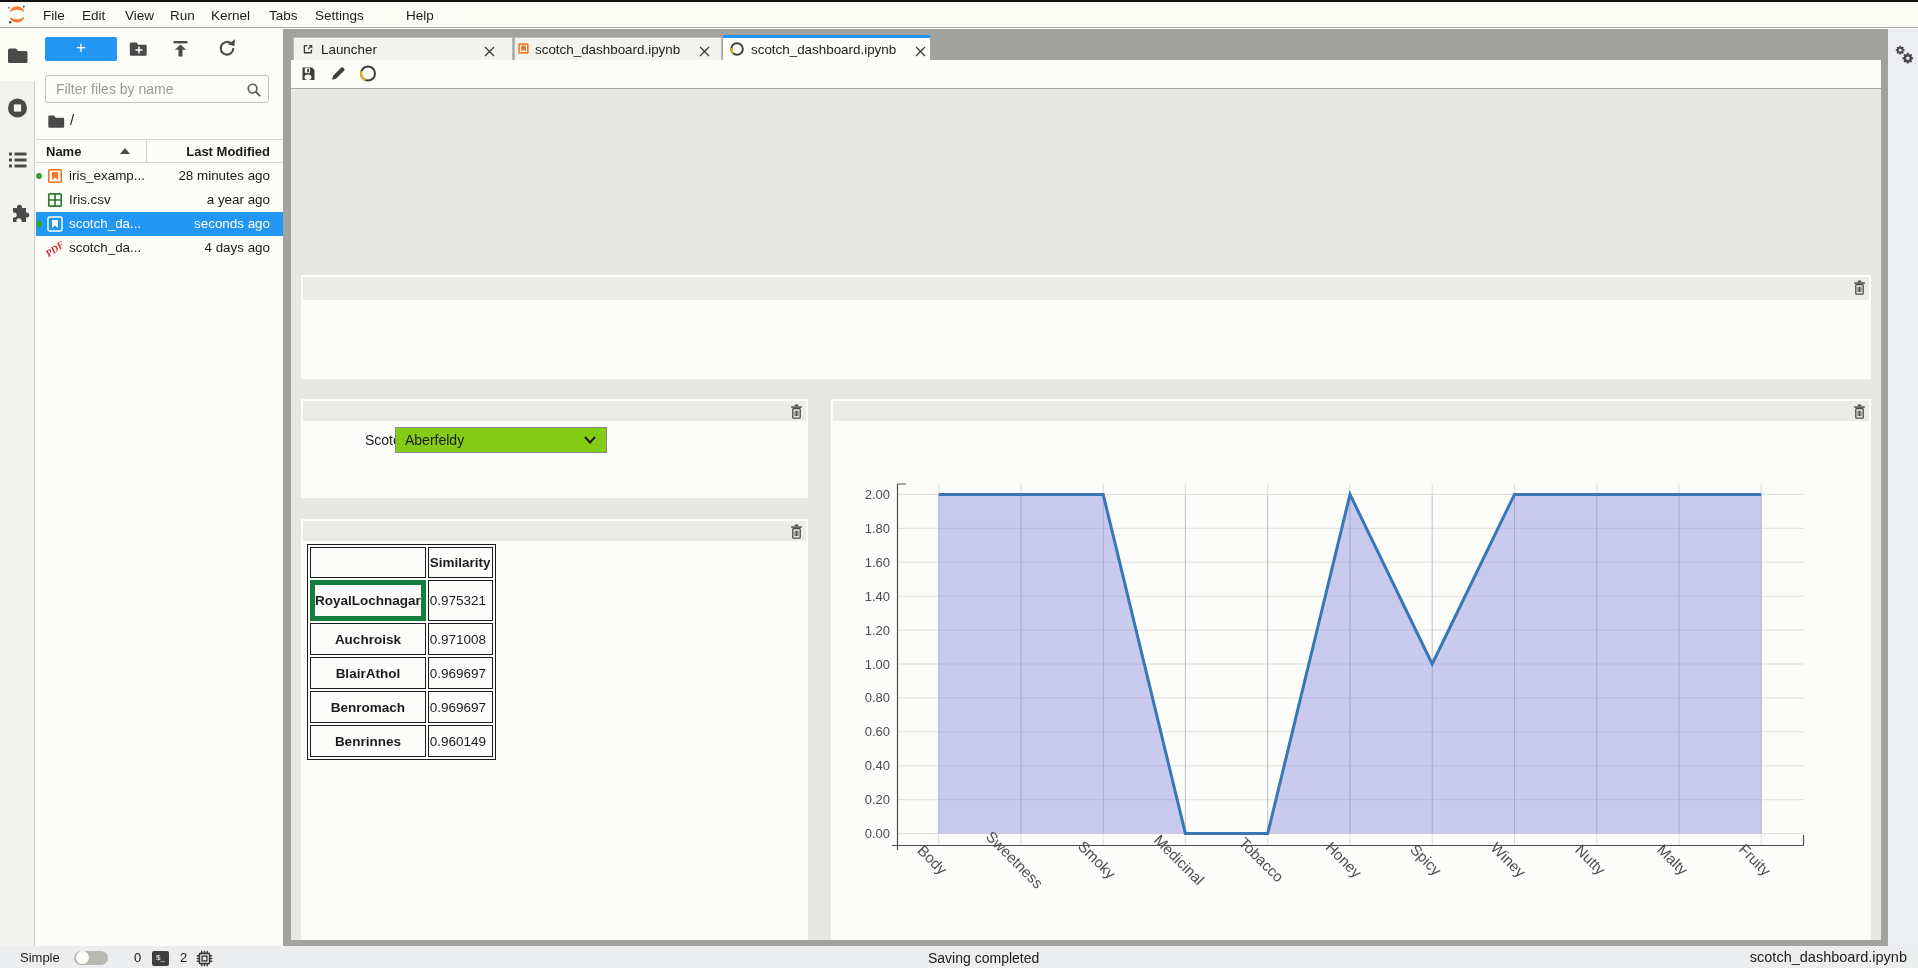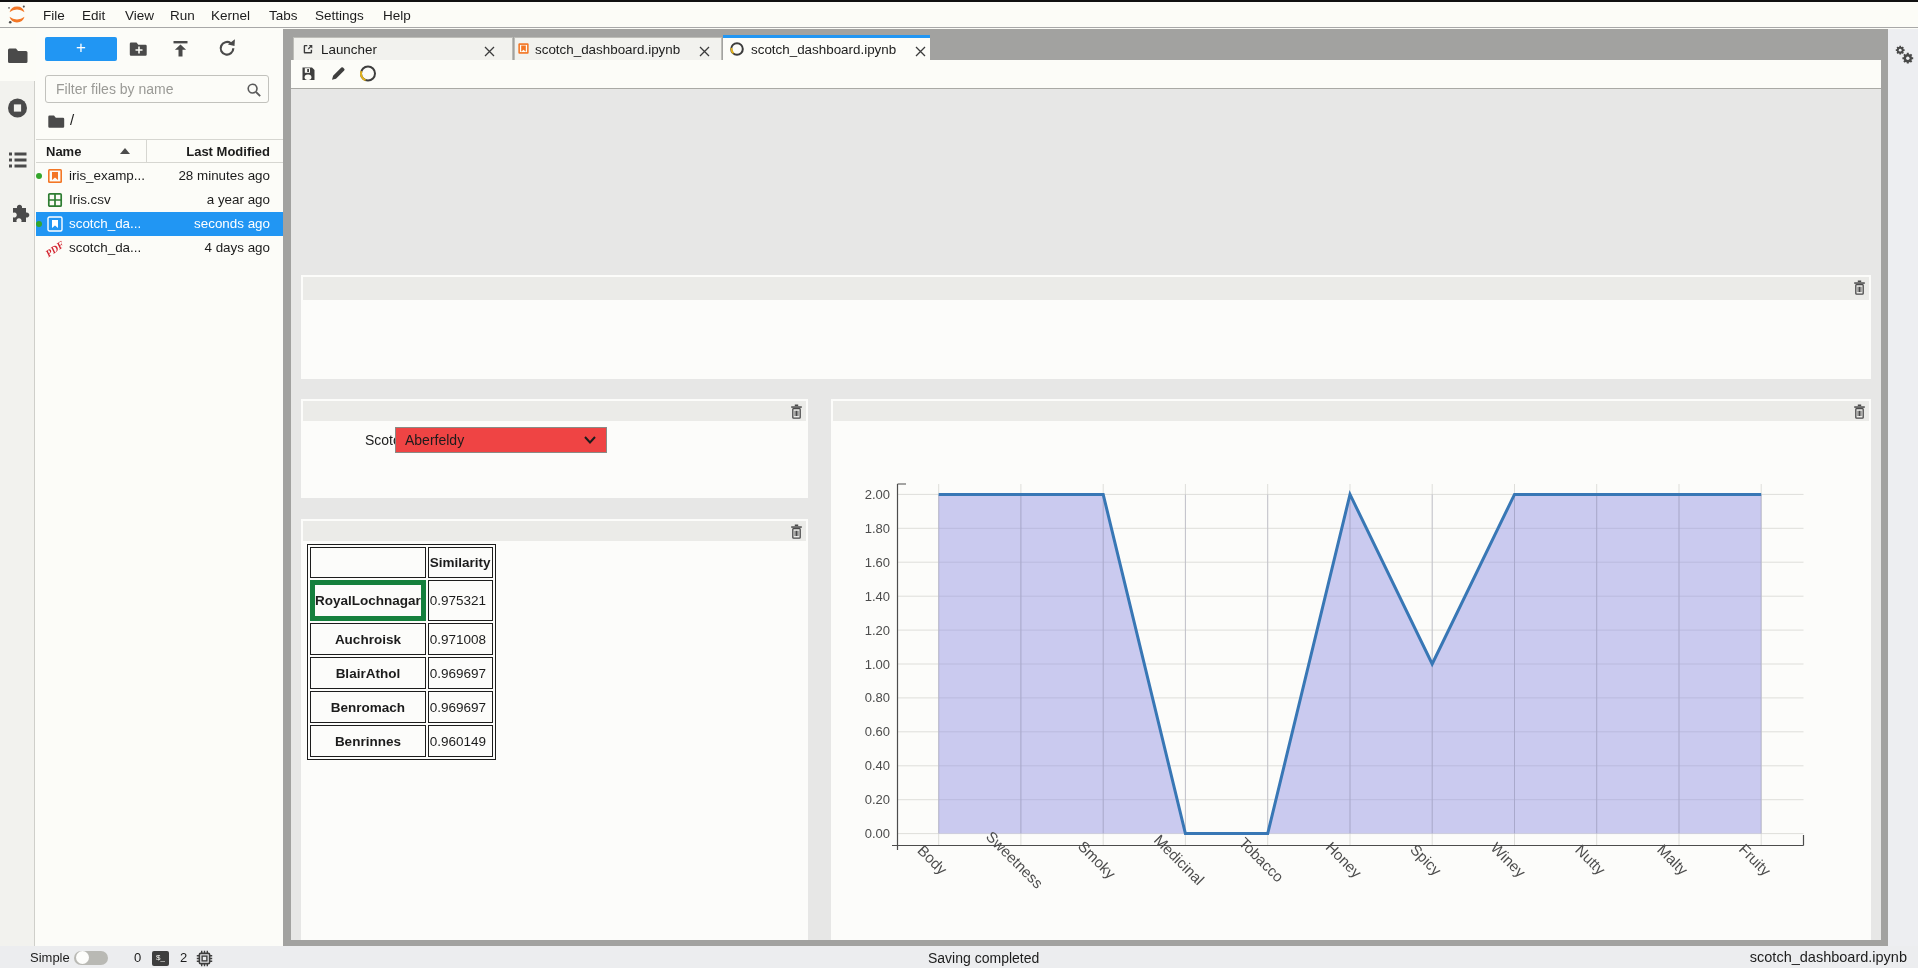--- a/index.html
+++ b/index.html
@@ -32,21 +32,21 @@
   <circle cx="2.0" cy="3.9" r="0.8" fill="#4e4e4e"></circle>
 </svg>
 <div class="abs" style="top:2px;left:0;width:1918px;height:26px;font-size:13.5px;color:#1c1c1c;">
   <span class="abs" style="left:43px;top:6px;">File</span>
   <span class="abs" style="left:82px;top:6px;">Edit</span>
   <span class="abs" style="left:125px;top:6px;">View</span>
   <span class="abs" style="left:170px;top:6px;">Run</span>
   <span class="abs" style="left:211px;top:6px;">Kernel</span>
   <span class="abs" style="left:269px;top:6px;">Tabs</span>
   <span class="abs" style="left:315px;top:6px;">Settings</span>
-  <span class="abs" style="left:383px;top:6px;">Help</span>
+  <span class="abs" style="left:406px;top:6px;">Help</span>
 </div>
 
 <div class="abs" style="left:0;top:29px;width:35px;height:917px;background:#f2f2ee;border-right:1px solid #cfcfca;"></div>
 <div class="abs" style="left:0;top:29px;width:35px;height:52px;background:#fcfcf7;border-right:1px solid #fcfcf7;"></div>
 <svg class="abs" style="left:0;top:29px;" width="35" height="200" viewBox="0 0 35 200">
 
   <path d="M9.5 19.5 h6.5 l2 2.5 h8 a1.5 1.5 0 0 1 1.5 1.5 v9 a1.5 1.5 0 0 1 -1.5 1.5 h-16.5 a1.5 1.5 0 0 1 -1.5 -1.5 v-11.5 a1.5 1.5 0 0 1 1.5 -1.5 z" fill="#4a4a4a"></path>
 
   <circle cx="17.5" cy="79" r="9.5" fill="#4a4a4a"></circle>
   <rect x="13.9" y="75.4" width="7.2" height="7.2" fill="#f2f2ee"></rect>
@@ -220,21 +220,21 @@
       <use href="#trashsym"></use>
     </svg>
 </div>
 
 <div class="abs" style="left:301px;top:399px;width:507px;height:99px;background:#fcfcfa;">
   <div style="position:absolute;left:2px;top:2px;right:2px;height:20px;background:#ebebe8;"></div>
   <svg class="trash" style="position:absolute;right:5px;top:5px;" width="13" height="15" viewBox="0 0 13 15">
       <use href="#trashsym"></use>
     </svg>
   <div style="position:absolute;left:44px;top:33px;font-size:14px;color:#1c1c1c;margin-left:20px;">Scotch</div>
-  <div style="position:absolute;left:94px;top:28px;width:212px;height:26px;border:1px solid #8a8a85;background:#ef4444;">
+  <div style="position:absolute;left:94px;top:28px;width:212px;height:26px;border:1px solid #8a8a85;background:#84cc16;">
     <span style="position:absolute;left:9px;top:4px;font-size:14px;color:#1c1c1c;">Aberfeldy</span>
     <svg style="position:absolute;right:10px;top:8px;" width="12" height="8" viewBox="0 0 12 8">
         <path d="M1 1 L6 6.5 L11 1" fill="none" stroke="#1c1c1c" stroke-width="2"></path>
       </svg>
   </div>
 </div>
 
 <div class="abs" style="left:301px;top:519px;width:507px;height:421px;background:#fcfcfa;">
   <div style="position:absolute;left:2px;top:2px;right:2px;height:20px;background:#ebebe8;"></div>
   <svg class="trash" style="position:absolute;right:5px;top:5px;" width="13" height="15" viewBox="0 0 13 15">
@@ -332,21 +332,21 @@
   <text x="509.0" y="443.5" text-anchor="middle" font-size="15" fill="#4c4c4c" transform="rotate(45 509.0 443.5)">Honey</text>
   <text x="591.2" y="443.5" text-anchor="middle" font-size="15" fill="#4c4c4c" transform="rotate(45 591.2 443.5)">Spicy</text>
   <text x="673.5" y="443.5" text-anchor="middle" font-size="15" fill="#4c4c4c" transform="rotate(45 673.5 443.5)">Winey</text>
   <text x="755.7" y="443.5" text-anchor="middle" font-size="15" fill="#4c4c4c" transform="rotate(45 755.7 443.5)">Nutty</text>
   <text x="838.0" y="443.5" text-anchor="middle" font-size="15" fill="#4c4c4c" transform="rotate(45 838.0 443.5)">Malty</text>
   <text x="920.2" y="443.5" text-anchor="middle" font-size="15" fill="#4c4c4c" transform="rotate(45 920.2 443.5)">Fruity</text>
 </svg>
 
 <div class="abs" style="left:0;top:946px;width:1918px;height:22px;background:#ecedef;"></div>
 <div class="abs" id="statusbar" style="left:0;top:946px;width:1918px;height:22px;font-size:13px;color:#1c1c1c;">
-  <span class="abs" style="left:30px;top:4px;text-align:center;">Simple</span>
+  <span class="abs" style="left:20px;top:4px;text-align:center;">Simple</span>
   <span class="abs" style="left:74px;top:4.5px;width:34px;height:14px;border-radius:7px;background:#b9b9b4;"></span>
   <span class="abs" style="left:75.5px;top:5px;width:13px;height:13px;border-radius:50%;background:#fdfdfb;"></span>
   <span class="abs" style="left:134px;top:4px;">0</span>
   <span class="abs" style="left:152px;top:5px;width:17px;height:15px;background:#3e3e3e;border-radius:2px;color:#fcfcf7;font-size:8px;text-align:center;line-height:14px;">$_</span>
   <span class="abs" style="left:180px;top:4px;">2</span>
   <svg class="abs" style="left:196px;top:4px;" width="17" height="17" viewBox="0 0 17 17">
     <rect x="3.4" y="3.4" width="10.2" height="10.2" rx="1.2" fill="none" stroke="#3e3e3e" stroke-width="1.6"></rect>
     <rect x="6.1" y="6.1" width="4.8" height="4.8" fill="none" stroke="#3e3e3e" stroke-width="1.4"></rect>
     <g stroke="#3e3e3e" stroke-width="1.4">
         <path d="M5.7 3.2 V0.8 M8.5 3.2 V0.8 M11.3 3.2 V0.8 M5.7 16.2 V13.8 M8.5 16.2 V13.8 M11.3 16.2 V13.8 M3.2 5.7 H0.8 M3.2 8.5 H0.8 M3.2 11.3 H0.8 M16.2 5.7 H13.8 M16.2 8.5 H13.8 M16.2 11.3 H13.8"></path>

